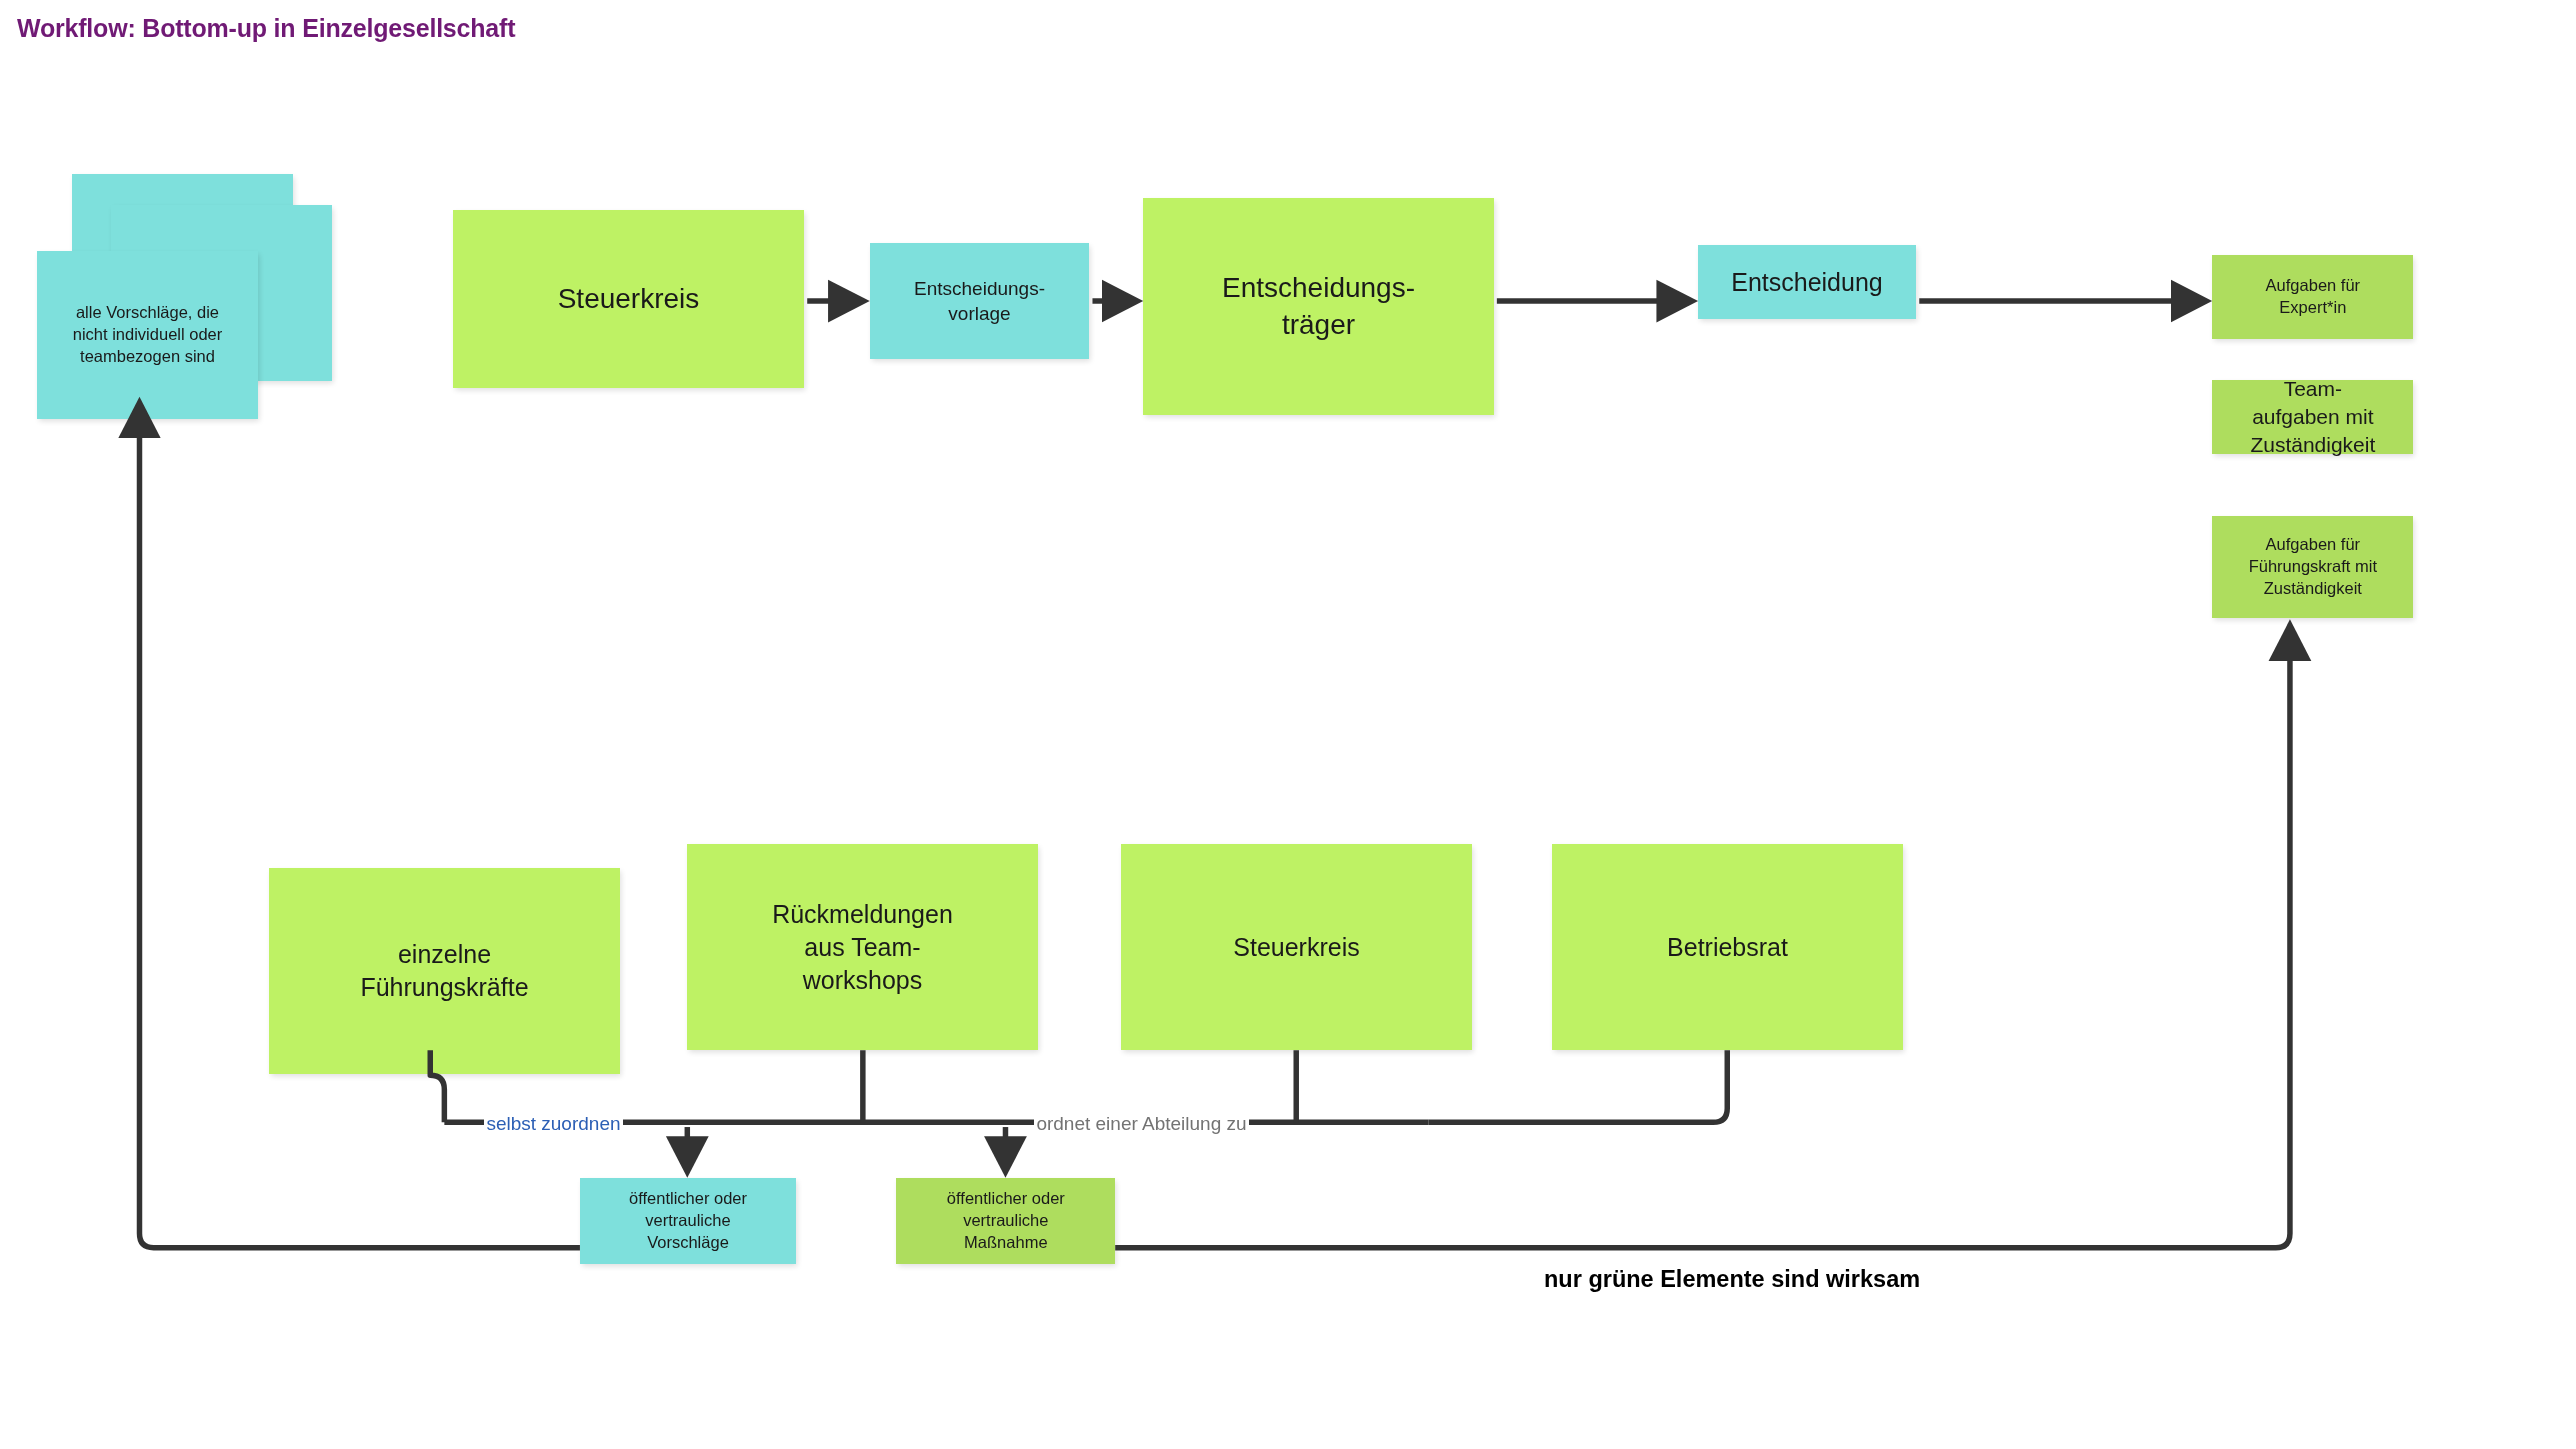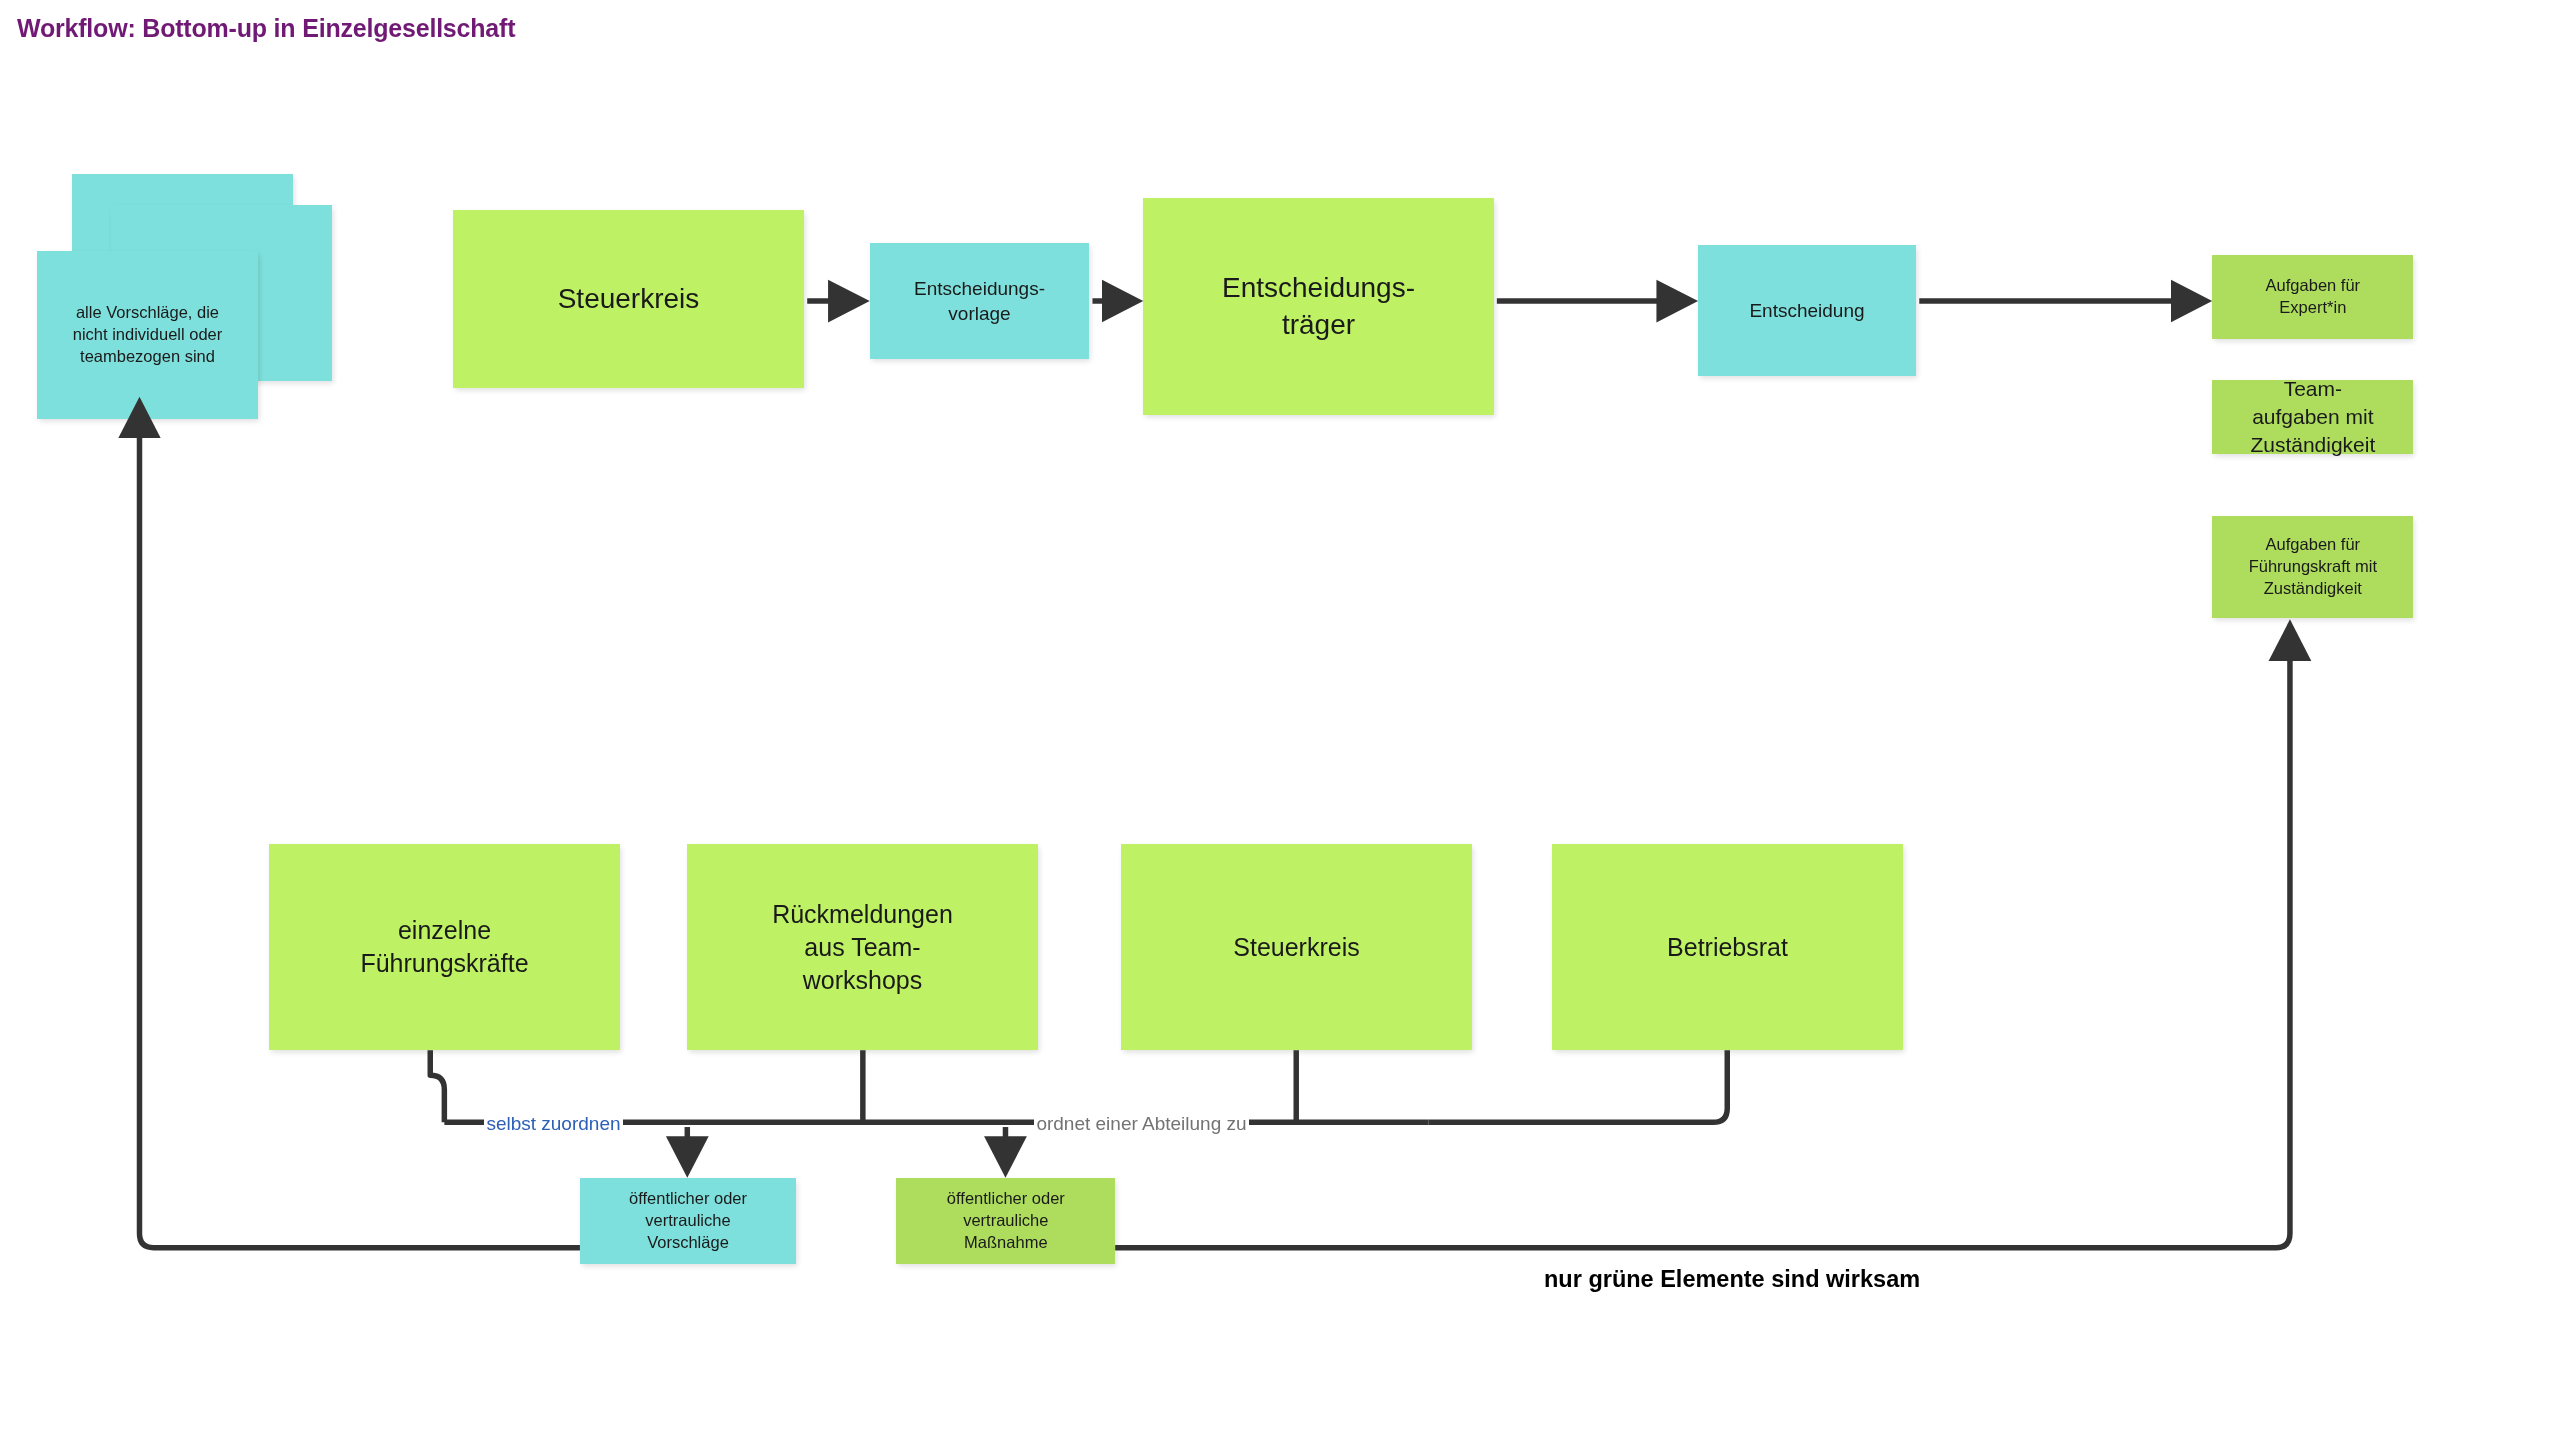--- a/index.html
+++ b/index.html
@@ -92,34 +92,34 @@
 teambezogen sind</div>
 
   <div class="node gray" style="left:453px; top:210px; width:351px; height:178px; font-size:28px;">Steuerkreis</div>
 
   <div class="node cyan" style="left:870px; top:243px; width:219px; height:116px; font-size:19px;">Entscheidungs-
 vorlage</div>
 
   <div class="node gray" style="left:1143px; top:198px; width:351px; height:217px; font-size:28px;">Entscheidungs-
 träger</div>
 
-  <div class="node cyan" style="left:1698px; top:245px; width:218px; height:131px; font-size:19px;">Entscheidung</div>
+  <div class="node cyan" style="left:1698px; top:245px; width:218px; height:74px; font-size:25px;">Entscheidung</div>
 
   <div class="node green" style="left:2212px; top:255px; width:201px; height:84px; font-size:16.5px;">Aufgaben für
 Expert*in</div>
 
   <div class="node green" style="left:2212px; top:380px; width:201px; height:74px; font-size:21px;">Team-
 aufgaben mit
 Zuständigkeit</div>
 
   <div class="node green" style="left:2212px; top:516px; width:201px; height:102px; font-size:16.5px;">Aufgaben für
 Führungskraft mit
 Zuständigkeit</div>
 
-  <div class="node gray" style="left:269px; top:844px; width:351px; height:206px; font-size:25px;">einzelne
+  <div class="node gray" style="left:269px; top:868px; width:351px; height:206px; font-size:25px;">einzelne
 Führungskräfte</div>
 
   <div class="node gray" style="left:687px; top:844px; width:351px; height:206px; font-size:25px;">Rückmeldungen
 aus Team-
 workshops</div>
 
   <div class="node gray" style="left:1121px; top:844px; width:351px; height:206px; font-size:25px;">Steuerkreis</div>
 
   <div class="node gray" style="left:1552px; top:844px; width:351px; height:206px; font-size:25px;">Betriebsrat</div>
 

